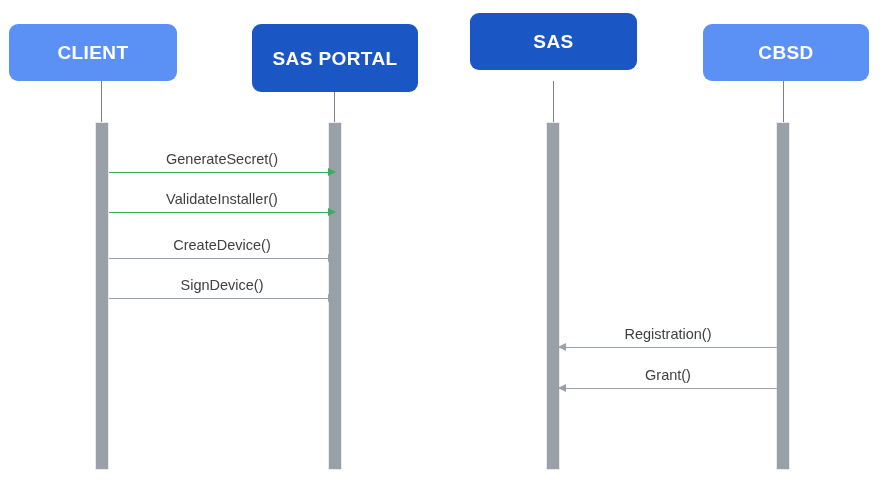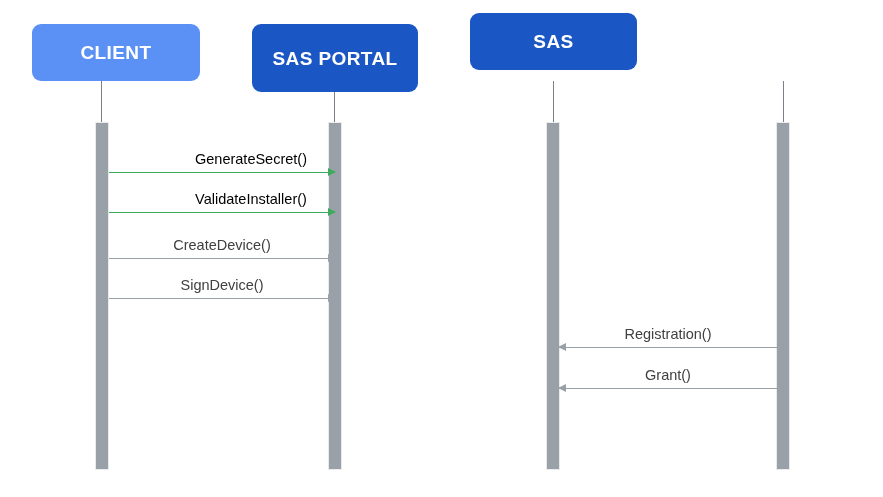--- a/index.html
+++ b/index.html
@@ -92,45 +92,47 @@
     width: 100%;
     text-align: center;
     font-size: 14.5px;
     color: #404040;
     white-space: nowrap;
     line-height: 1;
     top: -20px;
     user-select: none;
   }
   .message.green .message-label {
-    color: #000000;
-    padding-left: 29px;
+    color: #404040;
   }
 </style>
 </head>
 <body>
 
 <div id="diagram-root" style="width: 883px; height: 497px; background: rgb(255, 255, 255);">
     <div class="activation" style="left: 95px; top: 122px; width: 14px; height: 348px; background: rgb(154, 160, 168);"></div>
     <div class="lifeline-stem" style="left: 101px; top: 81px; height: 41px; background: rgb(122, 128, 136);"></div>
-    <div class="participant" style="left: 32px; top: 24px; width: 168px; height: 57px; background: rgb(91, 145, 245); font-size: 19px;">
+    <div class="participant" style="left: 9px; top: 24px; width: 168px; height: 57px; background: rgb(91, 145, 245); font-size: 19px;">
       <span class="participant-label">CLIENT</span>
     </div>
     <div class="activation" style="left: 328px; top: 122px; width: 14px; height: 348px; background: rgb(154, 160, 168);"></div>
     <div class="lifeline-stem" style="left: 334px; top: 81px; height: 41px; background: rgb(122, 128, 136);"></div>
     <div class="participant" style="left: 252px; top: 24px; width: 166px; height: 68px; background: rgb(26, 86, 196); font-size: 19px;">
       <span class="participant-label">SAS PORTAL</span>
     </div>
     <div class="activation" style="left: 546px; top: 122px; width: 14px; height: 348px; background: rgb(154, 160, 168);"></div>
     <div class="lifeline-stem" style="left: 553px; top: 81px; height: 41px; background: rgb(122, 128, 136);"></div>
     <div class="participant" style="left: 470px; top: 13px; width: 167px; height: 57px; background: rgb(26, 86, 196); font-size: 19px;">
       <span class="participant-label">SAS</span>
     </div>
     <div class="activation" style="left: 776px; top: 122px; width: 14px; height: 348px; background: rgb(154, 160, 168);"></div>
     <div class="lifeline-stem" style="left: 783px; top: 81px; height: 41px; background: rgb(122, 128, 136);"></div>
+    <div class="participant" style="left: 703px; top: 24px; width: 166px; height: 57px; background: rgb(91, 145, 245); font-size: 19px;">
+      <span class="participant-label">CBSD</span>
+    </div>
     <div class="message dir-right green" style="left: 109px; top: 172px; width: 226px;">
       <div class="message-line"></div>
       <div class="message-head"></div>
       <div class="message-label">GenerateSecret()</div>
     </div>
     <div class="message dir-right green" style="left: 109px; top: 212px; width: 226px;">
       <div class="message-line"></div>
       <div class="message-head"></div>
       <div class="message-label">ValidateInstaller()</div>
     </div>

